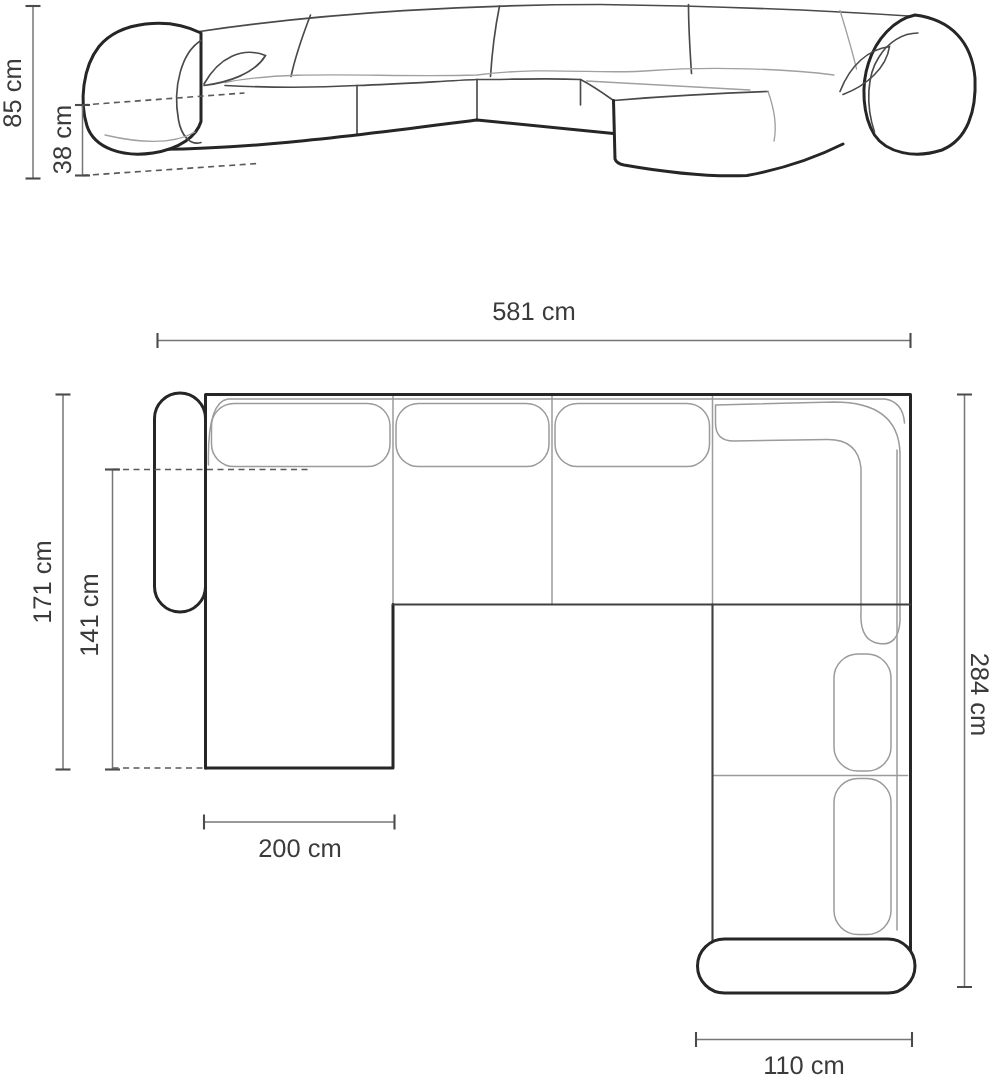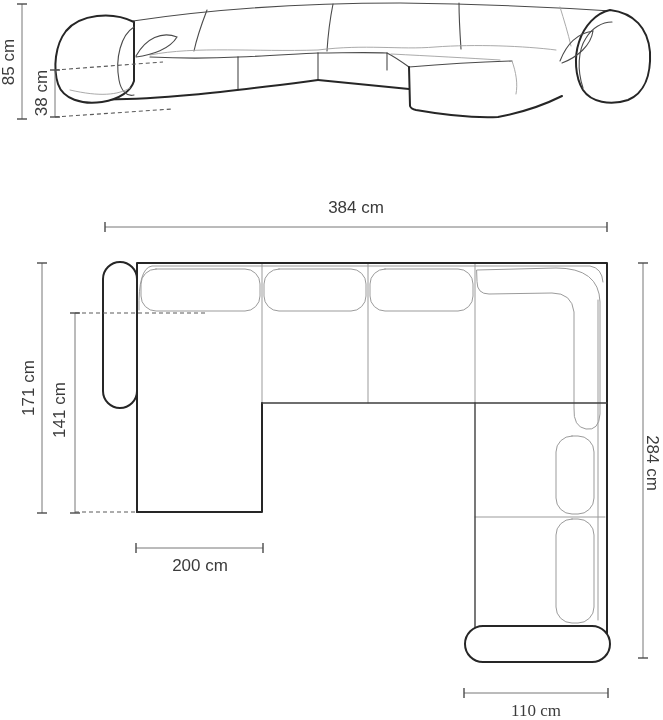--- a/index.html
+++ b/index.html
@@ -163,25 +163,25 @@
         <line class="tick" x1="464" y1="688" x2="464" y2="698"></line>
         <line class="tick" x1="608" y1="688" x2="608" y2="698"></line>
       </g>
     </g>
   </svg>
 
   <div class="dim-label rot-ccw" style="left:-33px; top:52px;">85 cm</div>
 
   <div class="dim-label rot-ccw" style="left:0px; top:83px;">38 cm</div>
 
-  <div class="dim-label" style="left:314px; top:198px;">384 cm</div>
+  <div class="dim-label" style="left:314px; top:198px;">581 cm</div>
 
   <div class="dim-label rot-ccw" style="left:-13px; top:378px;">171 cm</div>
 
   <div class="dim-label rot-ccw" style="left:18px; top:400px;">141 cm</div>
 
   <div class="dim-label rot-cw" style="left:610px; top:453px;">284 cm</div>
 
   <div class="dim-label" style="left:158px; top:556px;">200 cm</div>
 
-  <div class="dim-label" style="left:494px; top:701px;font-family:Liberation Serif, serif;">110 cm</div>
+  <div class="dim-label" style="left:494px; top:701px;">110 cm</div>
 
 </div>
 
 </body></html>

